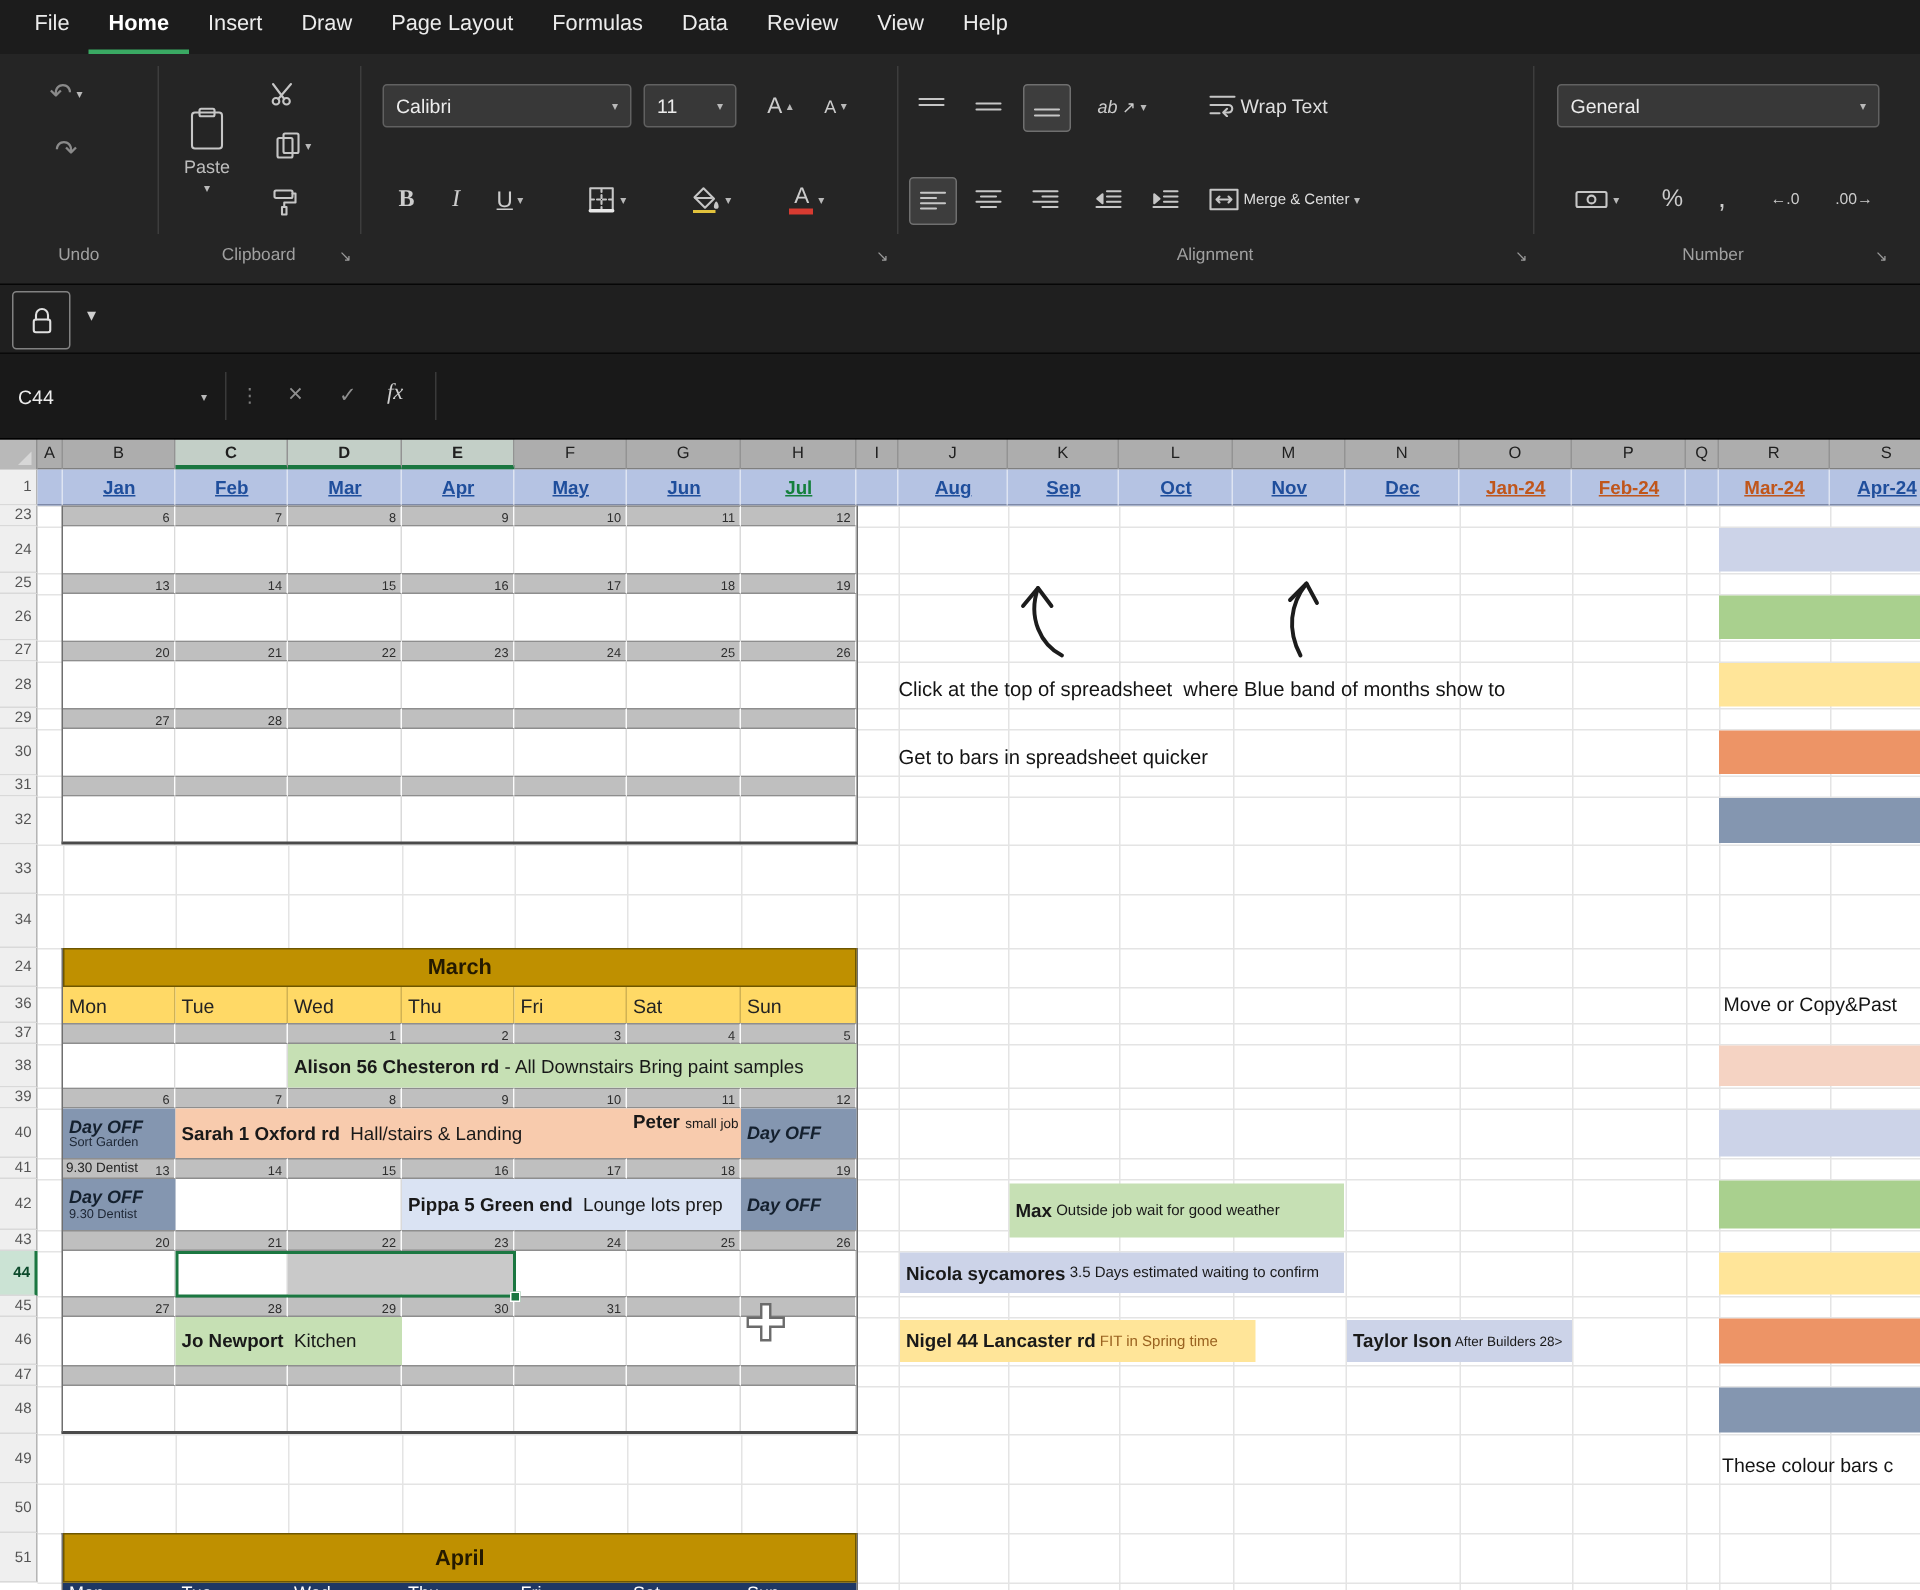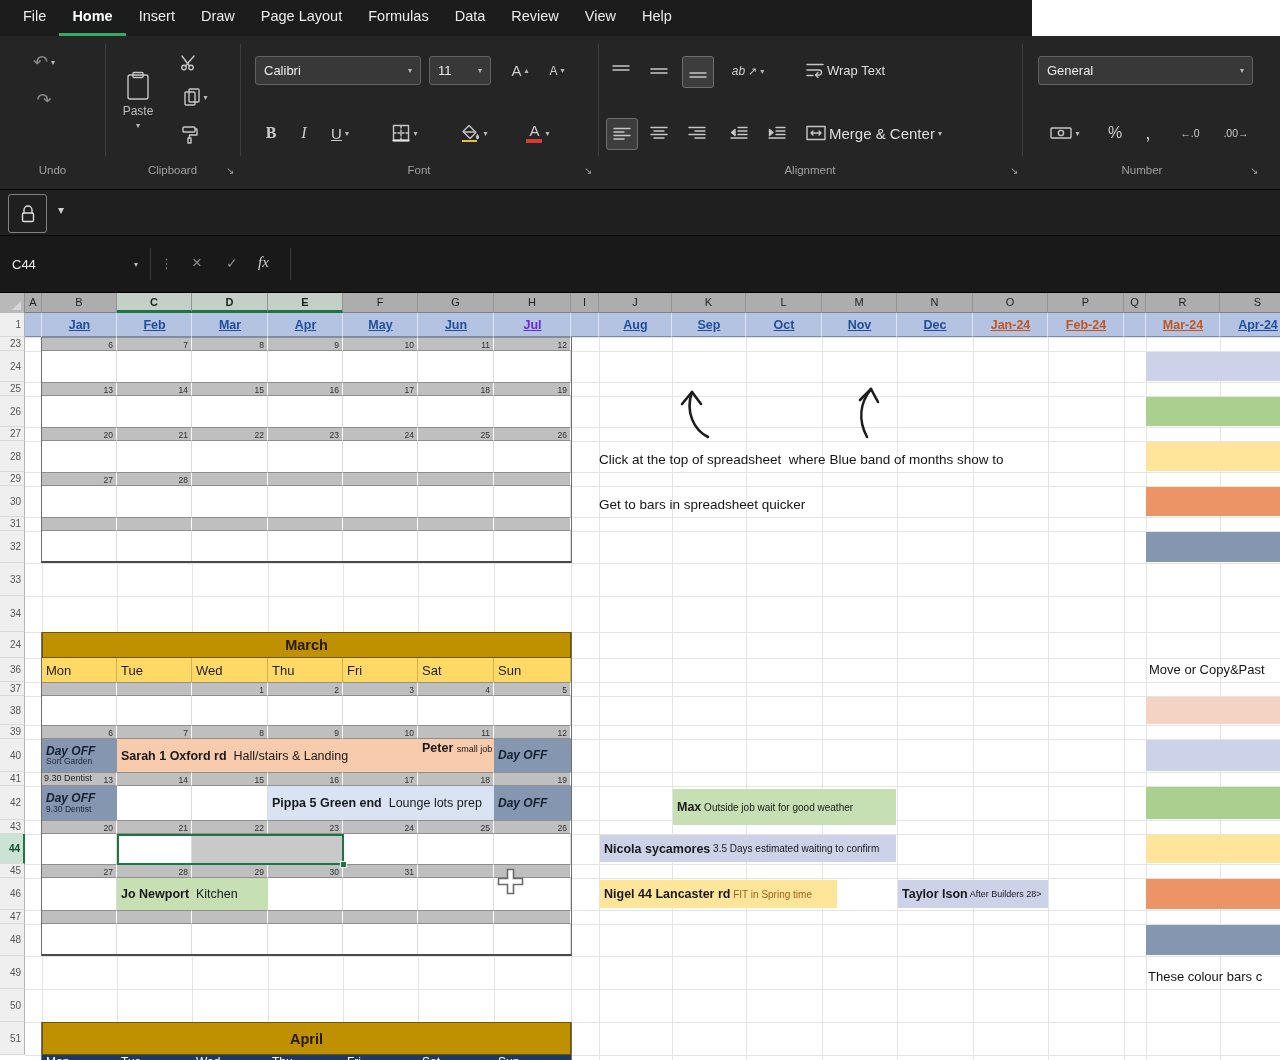--- a/index.html
+++ b/index.html
@@ -1,20 +1,20 @@
 <!DOCTYPE html>
 <html><head>
 <meta charset="utf-8">
 <style>
   html,body{margin:0;padding:0}
   body{width:1280px;height:1060px;overflow:hidden;position:relative;background:#fff;
        font-family:"Liberation Sans",sans-serif;-webkit-font-smoothing:antialiased}
   .ab{position:absolute}
   
-  #menu{position:absolute;left:0;top:0;width:1032px;height:36px;background:#1c1c1c;z-index:10;white-space:nowrap;padding-left:10px;box-sizing:border-box}
+  #menu{position:absolute;left:0;top:0;width:1280px;height:36px;background:#1c1c1c;z-index:10;white-space:nowrap;padding-left:10px;box-sizing:border-box}
   .menu-item{display:inline-block;padding:0 13px;line-height:33px;font-size:14.5px;color:#ececec;border-bottom:3px solid transparent;cursor:default}
   .menu-item.active{font-weight:700;color:#fff;border-bottom:3px solid #3aa963}
   #ribbon{position:absolute;left:0;top:36px;width:1280px;height:154px;background:#252525;z-index:10;border-bottom:1px solid #060606;box-sizing:border-box}
   .vsep{position:absolute;top:8px;height:112px;width:1px;background:#3d3d3d}
   .rbtn{position:absolute;display:flex;align-items:center;justify-content:center;gap:3px;color:#cccccc;border-radius:3px}
   .rbtn.dim{color:#8a8a8a}
   .rbtn.pressed{background:#3d3d3d;border:1px solid #6f6f6f}
   .g18{font-size:18px;line-height:18px}
   .chev{font-size:8px;color:#b9b9b9}
   .blab{font-size:12px;color:#bdbdbd}
@@ -166,21 +166,21 @@
       <div style="position: absolute; left: 1048px; top: 313px; width: 76px; height: 24px; border-right: 1px solid rgba(255, 255, 255, 0.55); box-sizing: border-box;"></div>
       <div style="position: absolute; left: 1124px; top: 313px; width: 22px; height: 24px; border-right: 1px solid rgba(255, 255, 255, 0.55); box-sizing: border-box;"></div>
       <div style="position: absolute; left: 1146px; top: 313px; width: 74px; height: 24px; border-right: 1px solid rgba(255, 255, 255, 0.55); box-sizing: border-box;"></div>
       <div style="position: absolute; left: 1220px; top: 313px; width: 76px; height: 24px; border-right: 1px solid rgba(255, 255, 255, 0.55); box-sizing: border-box;"></div>
       <div style="position: absolute; left: 42px; top: 313px; width: 75px; height: 24px; display: flex; align-items: center; justify-content: center; font-size: 12.5px; font-weight: 700; text-decoration: underline; color: rgb(31, 78, 156);">Jan</div>
       <div style="position: absolute; left: 117px; top: 313px; width: 75px; height: 24px; display: flex; align-items: center; justify-content: center; font-size: 12.5px; font-weight: 700; text-decoration: underline; color: rgb(31, 78, 156);">Feb</div>
       <div style="position: absolute; left: 192px; top: 313px; width: 76px; height: 24px; display: flex; align-items: center; justify-content: center; font-size: 12.5px; font-weight: 700; text-decoration: underline; color: rgb(31, 78, 156);">Mar</div>
       <div style="position: absolute; left: 268px; top: 313px; width: 75px; height: 24px; display: flex; align-items: center; justify-content: center; font-size: 12.5px; font-weight: 700; text-decoration: underline; color: rgb(31, 78, 156);">Apr</div>
       <div style="position: absolute; left: 343px; top: 313px; width: 75px; height: 24px; display: flex; align-items: center; justify-content: center; font-size: 12.5px; font-weight: 700; text-decoration: underline; color: rgb(31, 78, 156);">May</div>
       <div style="position: absolute; left: 418px; top: 313px; width: 76px; height: 24px; display: flex; align-items: center; justify-content: center; font-size: 12.5px; font-weight: 700; text-decoration: underline; color: rgb(31, 78, 156);">Jun</div>
-      <div style="position: absolute; left: 494px; top: 313px; width: 77px; height: 24px; display: flex; align-items: center; justify-content: center; font-size: 12.5px; font-weight: 700; text-decoration: underline; color: #6d28d9;">Jul</div>
+      <div style="position: absolute; left: 494px; top: 313px; width: 77px; height: 24px; display: flex; align-items: center; justify-content: center; font-size: 12.5px; font-weight: 700; text-decoration: underline; color: #15803d;">Jul</div>
       <div style="position: absolute; left: 599px; top: 313px; width: 73px; height: 24px; display: flex; align-items: center; justify-content: center; font-size: 12.5px; font-weight: 700; text-decoration: underline; color: rgb(31, 78, 156);">Aug</div>
       <div style="position: absolute; left: 672px; top: 313px; width: 74px; height: 24px; display: flex; align-items: center; justify-content: center; font-size: 12.5px; font-weight: 700; text-decoration: underline; color: rgb(31, 78, 156);">Sep</div>
       <div style="position: absolute; left: 746px; top: 313px; width: 76px; height: 24px; display: flex; align-items: center; justify-content: center; font-size: 12.5px; font-weight: 700; text-decoration: underline; color: rgb(31, 78, 156);">Oct</div>
       <div style="position: absolute; left: 822px; top: 313px; width: 75px; height: 24px; display: flex; align-items: center; justify-content: center; font-size: 12.5px; font-weight: 700; text-decoration: underline; color: rgb(31, 78, 156);">Nov</div>
       <div style="position: absolute; left: 897px; top: 313px; width: 76px; height: 24px; display: flex; align-items: center; justify-content: center; font-size: 12.5px; font-weight: 700; text-decoration: underline; color: rgb(31, 78, 156);">Dec</div>
       <div style="position: absolute; left: 973px; top: 313px; width: 75px; height: 24px; display: flex; align-items: center; justify-content: center; font-size: 12.5px; font-weight: 700; text-decoration: underline; color: rgb(192, 86, 27);">Jan-24</div>
       <div style="position: absolute; left: 1048px; top: 313px; width: 76px; height: 24px; display: flex; align-items: center; justify-content: center; font-size: 12.5px; font-weight: 700; text-decoration: underline; color: rgb(192, 86, 27);">Feb-24</div>
       <div style="position: absolute; left: 1146px; top: 313px; width: 74px; height: 24px; display: flex; align-items: center; justify-content: center; font-size: 12.5px; font-weight: 700; text-decoration: underline; color: rgb(192, 86, 27);">Mar-24</div>
       <div style="position: absolute; left: 1220px; top: 313px; width: 76px; height: 24px; display: flex; align-items: center; justify-content: center; font-size: 12.5px; font-weight: 700; text-decoration: underline; color: rgb(31, 78, 156);">Apr-24</div>
       <div style="position: absolute; left: 42px; top: 337px; width: 75px; height: 14px; background: rgb(191, 191, 191); border-right: 1px solid rgb(251, 251, 251); border-top: 1px solid rgb(142, 142, 142); border-bottom: 1px solid rgb(142, 142, 142); box-sizing: border-box; font-size: 8.5px; color: rgb(46, 46, 46); text-align: right; padding: 2px 3px 0px 0px;">6</div>
@@ -367,20 +367,21 @@
 
   <div id="overlays">
 
     <div class="ab" style="left:41px;top:337px;width:531px;height:226px;border:1px solid #6f6f6f;border-top:none;border-bottom:2px solid #4a4a4a;box-sizing:border-box;pointer-events:none;z-index:2"></div>
     <div class="ab" style="left:41px;top:632px;width:531px;height:324px;border:1px solid #6f6f6f;border-bottom:2px solid #4a4a4a;box-sizing:border-box;pointer-events:none;z-index:2"></div>
     <div class="ab" style="left:41px;top:1022px;width:531px;height:38px;border:1px solid #6f6f6f;border-bottom:none;box-sizing:border-box;pointer-events:none;z-index:2"></div>
 
     <div class="ab mtitle" style="left:42px;top:1022px;width:529px;height:33px">April</div>
     <div class="ab mtitle" style="left:42px;top:632px;width:529px;height:26px">March</div>
 
+    <div class="ev bg-green" style="left:192px;top:696px;width:379px;height:29px"><b>Alison 56 Chesteron rd</b><span> - All Downstairs Bring paint samples</span></div>
 
     <div class="ev dayoff" style="left:42px;top:739px;width:75px;height:33px"><b>Day OFF</b><span class="sub">Sort Garden</span></div>
     <div class="ev bg-peach" style="left:117px;top:739px;width:301px;height:33px"><b>Sarah 1 Oxford rd</b><span>  Hall/stairs &amp; Landing</span></div>
     <div class="ev2 bg-peach" style="left:418px;top:739px;width:76px;height:33px"><b>Peter</b> <span class="sm">small job</span></div>
     <div class="ev dayoff" style="left:494px;top:739px;width:77px;height:33px"><b>Day OFF</b></div>
 
     <div class="ab" style="left:44px;top:773px;font-size:9px;color:#242424;z-index:3">9.30 Dentist</div>
 
     <div class="ev dayoff" style="left:42px;top:786px;width:75px;height:34px"><b>Day OFF</b><span class="sub">9.30 Dentist</span></div>
     <div class="ev bg-blue" style="left:268px;top:786px;width:226px;height:34px"><b>Pippa 5 Green end</b><span>  Lounge lots prep</span></div>
@@ -565,21 +566,21 @@
       <svg class="ic" width="18" height="14" viewBox="0 0 18 14">
         <path d="M8 1.5h9M8 5h9M8 8.5h9M1 12h16"></path>
         <path d="M1.5 3.5L5 6.5L1.5 9.5z" fill="#c6c6c6"></path>
       </svg>
     </div>
   <div class="rbtn" style="left:806px;top:82px;width:204px;height:30px;justify-content:flex-start">
     <svg class="ic" width="20" height="16" viewBox="0 0 20 16">
         <rect x="1" y="1.5" width="18" height="13"></rect>
         <path d="M5 8h10M5 8l2-2M5 8l2 2M15 8l-2-2M15 8l-2 2"></path>
       </svg>
-    <span style="font-size:15px;color:#dedede">Merge &amp; Center</span>
+    <span style="font-size:10px;color:#dedede">Merge &amp; Center</span>
     <span class="chev">▾</span>
   </div>
 
   <div class="combo" style="left:1038px;top:20px;width:215px;height:29px">
       <span>General</span>
       <span class="chev">▾</span>
     </div>
   <div class="rbtn" style="left:1040px;top:82px;width:50px;height:30px">
     <svg class="ic" width="22" height="14" viewBox="0 0 22 14">
         <rect x="1" y="2" width="20" height="10" rx="1"></rect>
@@ -587,21 +588,20 @@
       </svg>
     <span class="chev">▾</span>
   </div>
   <div class="rbtn" style="left:1102px;top:82px;width:26px;height:30px;font-size:16px">%</div>
   <div class="rbtn" style="left:1136px;top:82px;width:24px;height:30px;font-size:19px">,</div>
   <div class="rbtn" style="left:1170px;top:82px;width:40px;height:30px;font-size:10.5px">←.0</div>
   <div class="rbtn" style="left:1216px;top:82px;width:40px;height:30px;font-size:10.5px">.00→</div>
 
   <div class="glabel" style="left:0;top:128px;width:105px">Undo</div>
   <div class="glabel" style="left:105px;top:128px;width:135px">Clipboard</div>
-  <div class="glabel" style="left:240px;top:128px;width:358px">Font</div>
   <div class="glabel" style="left:598px;top:128px;width:424px">Alignment</div>
   <div class="glabel" style="left:1022px;top:128px;width:240px">Number</div>
   <span class="launch" style="left:226px;top:129px">↘</span>
   <span class="launch" style="left:584px;top:129px">↘</span>
   <span class="launch" style="left:1010px;top:129px">↘</span>
   <span class="launch" style="left:1250px;top:129px">↘</span>
 </div>
 
 <div id="quickrow">
   <div class="ab" style="left:8px;top:4px;width:37px;height:37px;border:1px solid #828282;border-radius:3px;display:flex;align-items:center;justify-content:center">

